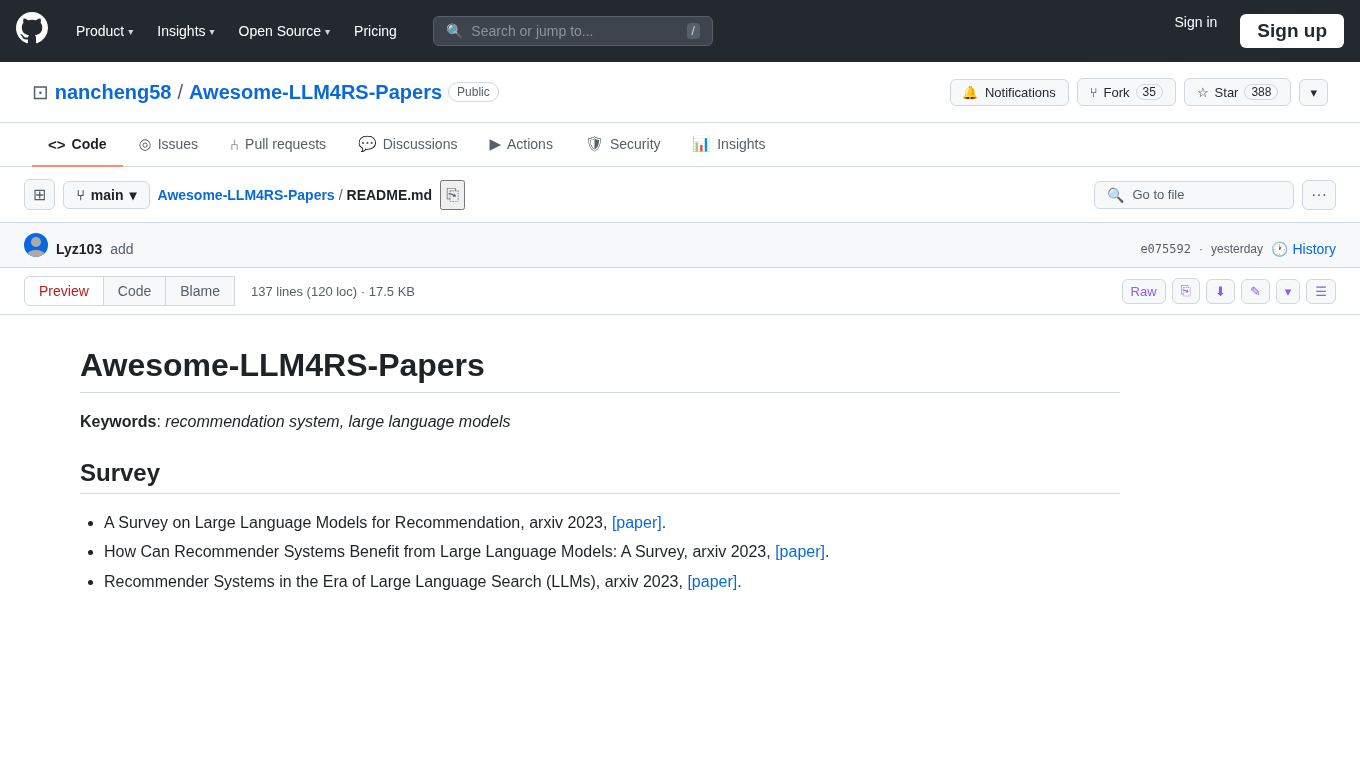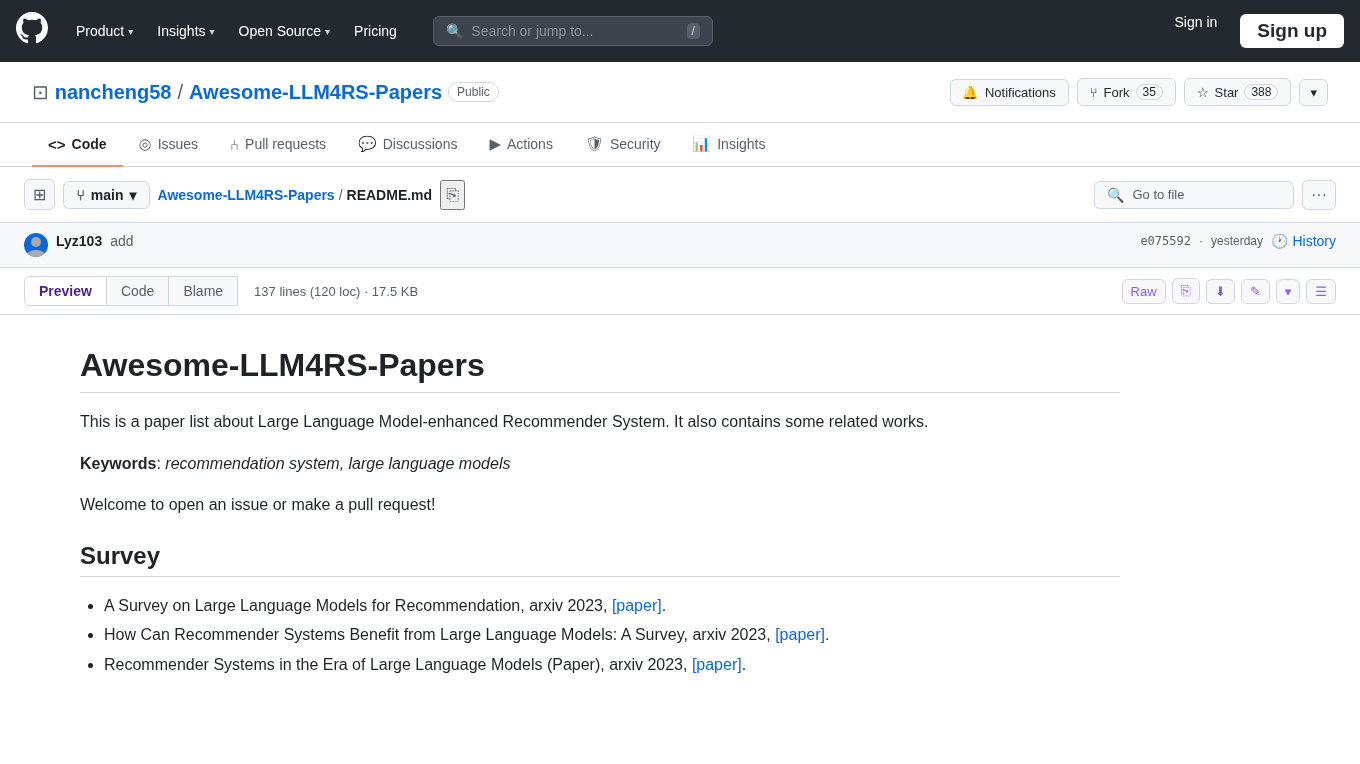--- a/index.html
+++ b/index.html
@@ -234,21 +234,21 @@
       padding: 5px 8px;
       background: #f6f8fa;
       cursor: pointer;
       font-size: 16px;
       color: #57606a;
     }
 
     
     .commit-row {
       display: flex;
-      align-items: flex-start;
+      align-items: flex-end;
       padding: 10px 24px;
       background: #f6f8fa;
       border-bottom: 1px solid #d0d7de;
       gap: 8px;
     }
     .avatar {
       width: 24px;
       height: 24px;
       border-radius: 50%;
       background: #0969da;
@@ -288,22 +288,22 @@
       font-size: 14px;
       cursor: pointer;
       border: 1px solid #d0d7de;
       color: #57606a;
       background: #f6f8fa;
     }
     .code-tab:first-child { border-radius: 6px 0 0 6px; }
     .code-tab:last-child { border-radius: 0 6px 6px 0; }
     .code-tab.active {
       background: #fff;
-      color: #4c1d95;
-      font-weight: 700;
+      color: #b91c1c;
+      font-weight: 400;
       border-color: #d0d7de;
       position: relative;
       z-index: 1;
     }
     .code-tab + .code-tab { border-left: none; }
     .file-info {
       margin-left: 16px;
       color: #57606a;
       font-size: 13px;
     }
@@ -524,38 +524,36 @@
     <button class="code-action-btn">⬇</button>
     <button class="code-action-btn">✎</button>
     <button class="code-action-btn">▾</button>
     <button class="code-action-btn">☰</button>
   </div>
 </div>
 
 <div class="content-area">
   <h1 class="md-h1">Awesome-LLM4RS-Papers</h1>
 
-  <p class="md-p">This is a paper list about Large Language Model-enhanced Recommender System. It also contains some related works.</p>
 
   <p class="md-p">
     <strong>Keywords</strong><span>: </span><em>recommendation system, large language models</em>
   </p>
 
-  <p class="md-p">Welcome to open an issue or make a pull request!</p>
 
   <h2 class="md-h2">Survey</h2>
 
   <ul class="md-ul">
     <li>
       <span>A Survey on Large Language Models for Recommendation, arxiv 2023,</span>
       <a href="#" class="md-link">[paper]</a><span>.</span>
     </li>
     <li>
       <span>How Can Recommender Systems Benefit from Large Language Models: A Survey, arxiv 2023,</span>
       <a href="#" class="md-link">[paper]</a><span>.</span>
     </li>
     <li>
-      <span>Recommender Systems in the Era of Large Language Models (Paper), arxiv 2023,</span>
+      <span>Recommender Systems in the Era of Large Language Search (LLMs), arxiv 2023,</span>
       <a href="#" class="md-link">[paper]</a><span>.</span>
     </li>
   </ul>
 
 </div>
 
 </body></html>

